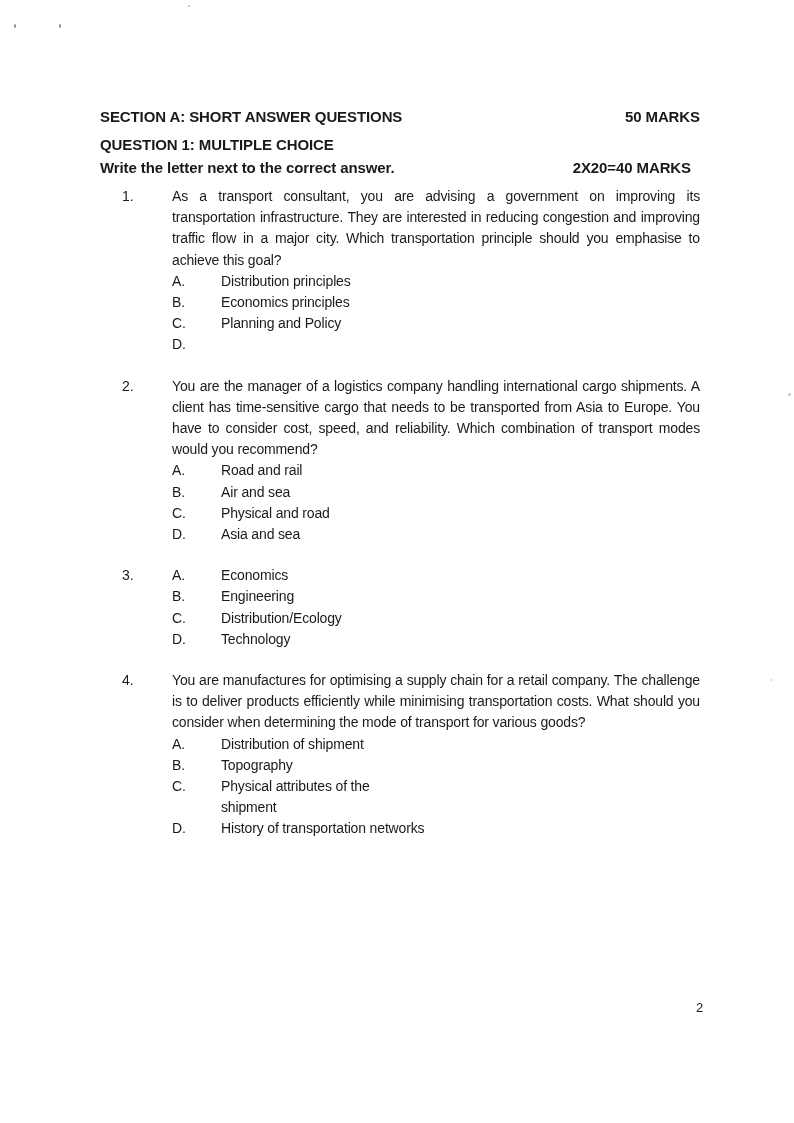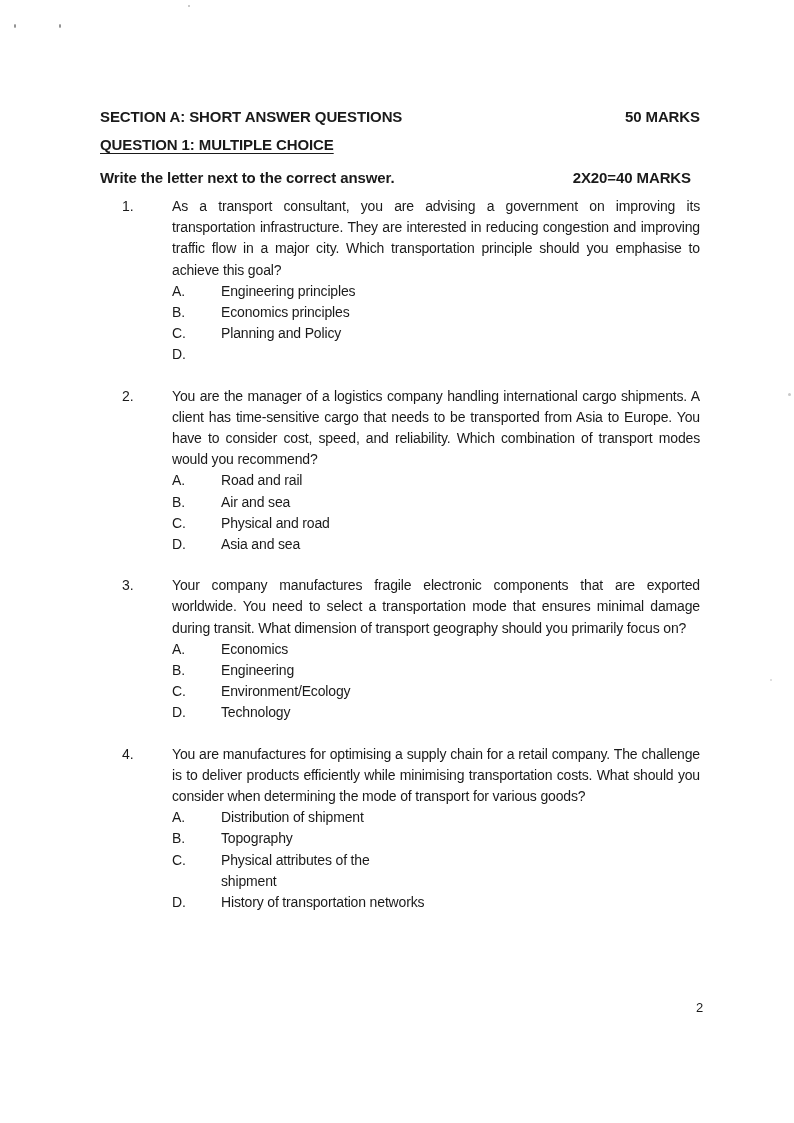--- a/index.html
+++ b/index.html
@@ -33,25 +33,24 @@
     letter-spacing: -0.1px;
   }
   .hrow-q {
     margin-top: 7px;
     font-weight: 700;
     font-size: 15px;
     line-height: 21px;
     letter-spacing: -0.1px;
   }
   .underline {
-    text-decoration: underline;
     text-underline-offset: 3px;
   }
   .hrow-instr {
-    margin-top: 12px;
+    margin-top: 2px;
   }
   .marks2 {
     margin-right: 9px;
   }
   .question {
     display: flex;
     margin-top: 20px;
   }
   .question.first {
     margin-top: 8px;
@@ -133,21 +132,21 @@
       <span>Write the letter next to the correct answer.</span>
       <span class="marks2">2X20=40 MARKS</span>
     </div>
 
     <div class="question first">
       <div class="q-num">1.</div>
       <div class="q-body">
         <p class="q-text">As a transport consultant, you are advising a government on improving its transportation infrastructure. They are interested in reducing congestion and improving traffic flow in a major city. Which transportation principle should you emphasise to achieve this goal?</p>
         <div class="option">
           <span class="opt-letter">A.</span>
-          <span class="opt-text">Engineering principles</span>
+          <span class="opt-text">Distribution principles</span>
         </div>
         <div class="option">
           <span class="opt-letter">B.</span>
           <span class="opt-text">Economics principles</span>
         </div>
         <div class="option">
           <span class="opt-letter">C.</span>
           <span class="opt-text">Planning and Policy</span>
         </div>
         <div class="option">
@@ -175,32 +174,31 @@
         <div class="option">
           <span class="opt-letter">D.</span>
           <span class="opt-text">Asia and sea</span>
         </div>
       </div>
     </div>
 
     <div class="question">
       <div class="q-num">3.</div>
       <div class="q-body">
-        <p class="q-text">Your company manufactures fragile electronic components that are exported worldwide. You need to select a transportation mode that ensures minimal damage during transit. What dimension of transport geography should you primarily focus on?</p>
         <div class="option">
           <span class="opt-letter">A.</span>
           <span class="opt-text">Economics</span>
         </div>
         <div class="option">
           <span class="opt-letter">B.</span>
           <span class="opt-text">Engineering</span>
         </div>
         <div class="option">
           <span class="opt-letter">C.</span>
-          <span class="opt-text">Environment/Ecology</span>
+          <span class="opt-text">Distribution/Ecology</span>
         </div>
         <div class="option">
           <span class="opt-letter">D.</span>
           <span class="opt-text">Technology</span>
         </div>
       </div>
     </div>
 
     <div class="question">
       <div class="q-num">4.</div>

